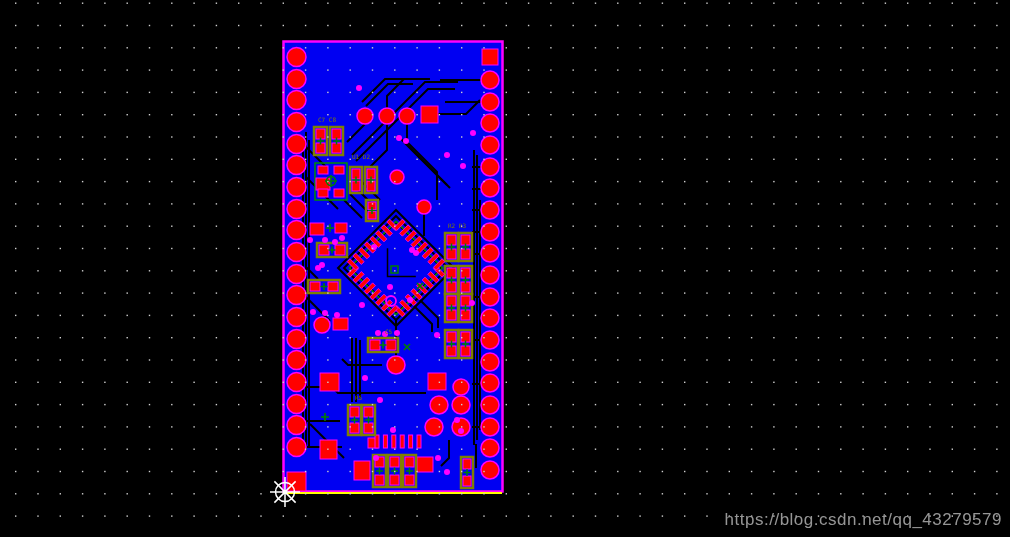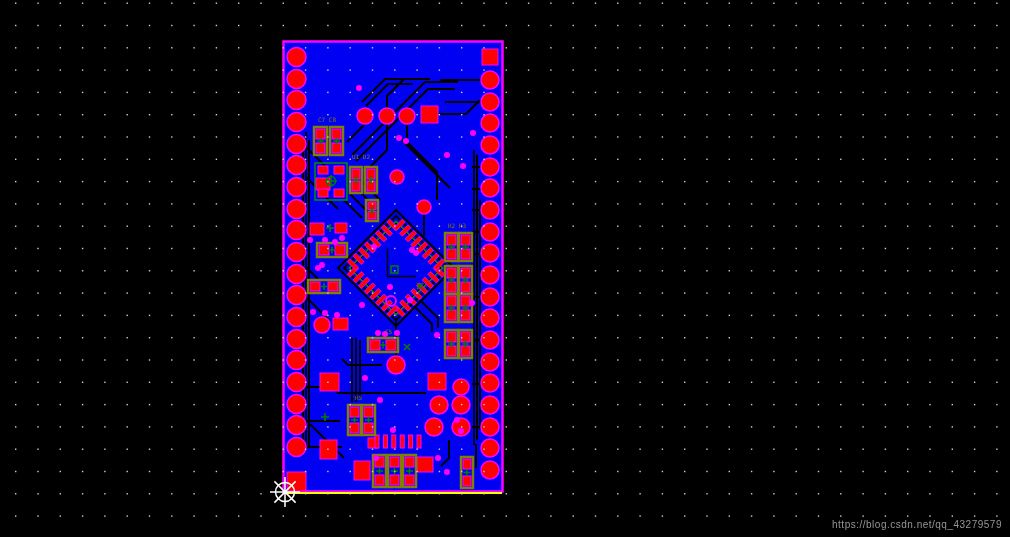--- a/index.html
+++ b/index.html
@@ -1,19 +1,19 @@
 <!DOCTYPE html>
 <html><head>
 <meta charset="utf-8">
 <style>
   html,body{margin:0;padding:0;background:#000;}
   body{width:1010px;height:537px;overflow:hidden;position:relative;
        font-family:"Liberation Sans", sans-serif;}
   #stage{position:absolute;left:0;top:0;width:1010px;height:537px;}
-  #watermark{position:absolute;right:8px;bottom:7px;font-size:10px;
+  #watermark{position:absolute;right:8px;bottom:7px;font-size:17px;
              letter-spacing:0.5px;color:#969696;
              font-family:"Liberation Sans", sans-serif;}
 </style>
 </head>
 <body>
 
 <svg id="stage" xmlns="http://www.w3.org/2000/svg" viewBox="0 0 1010 537">
     <g>
   <rect x="283.5" y="41.5" width="219" height="450" fill="#0000f2" stroke="#ff00ff" stroke-width="2.5"></rect>
     </g>

